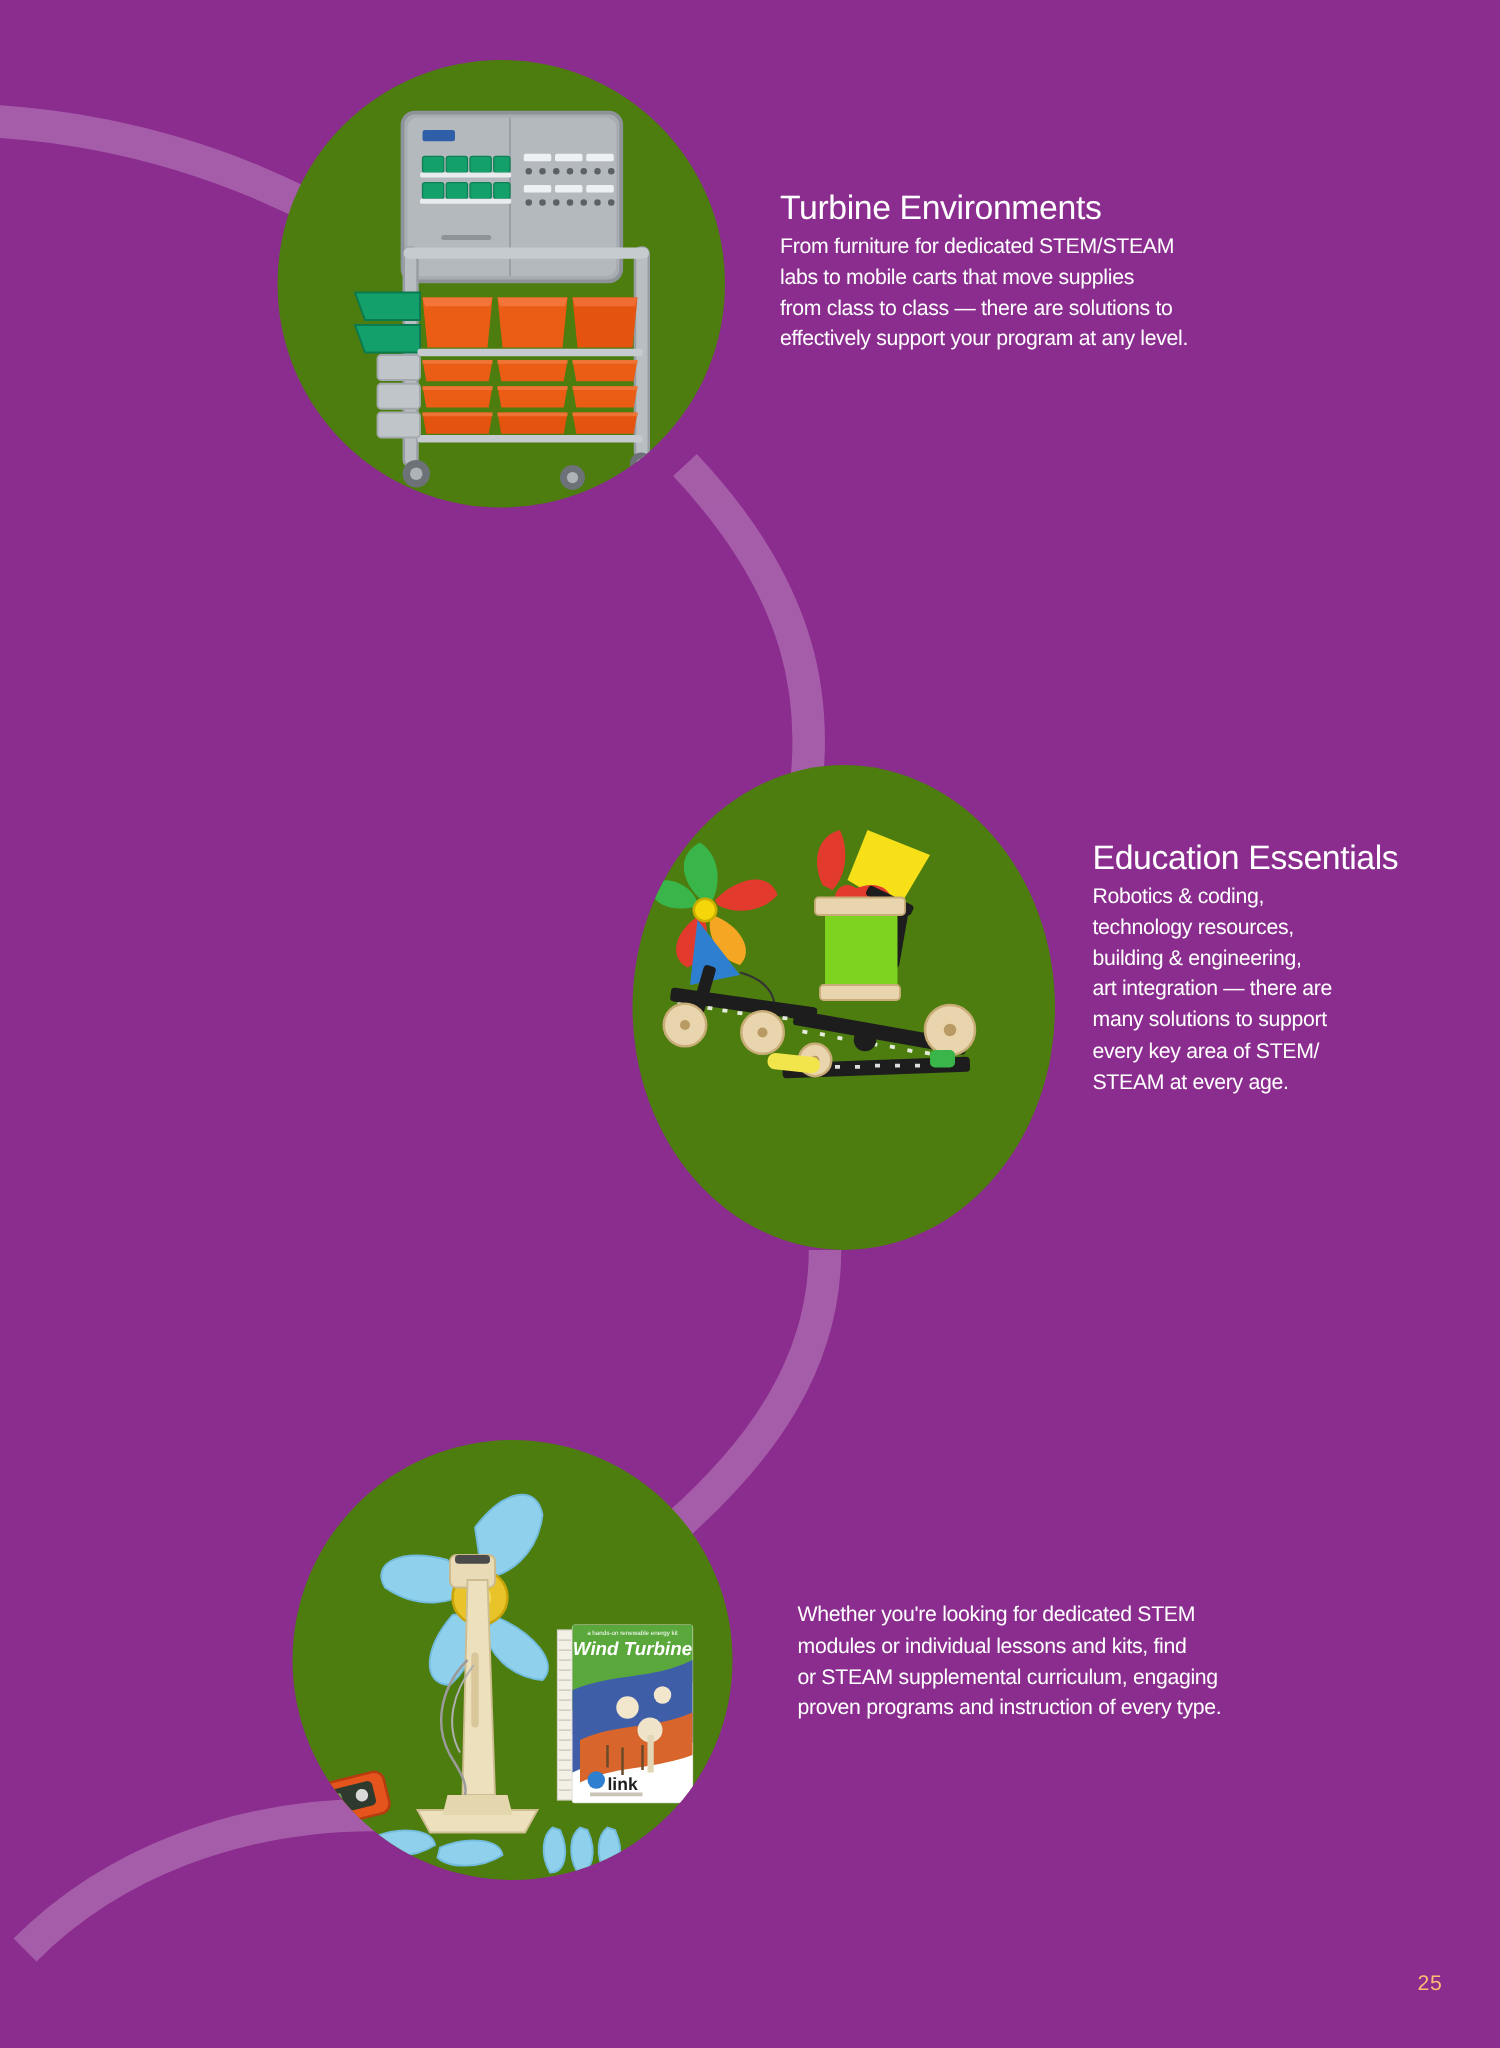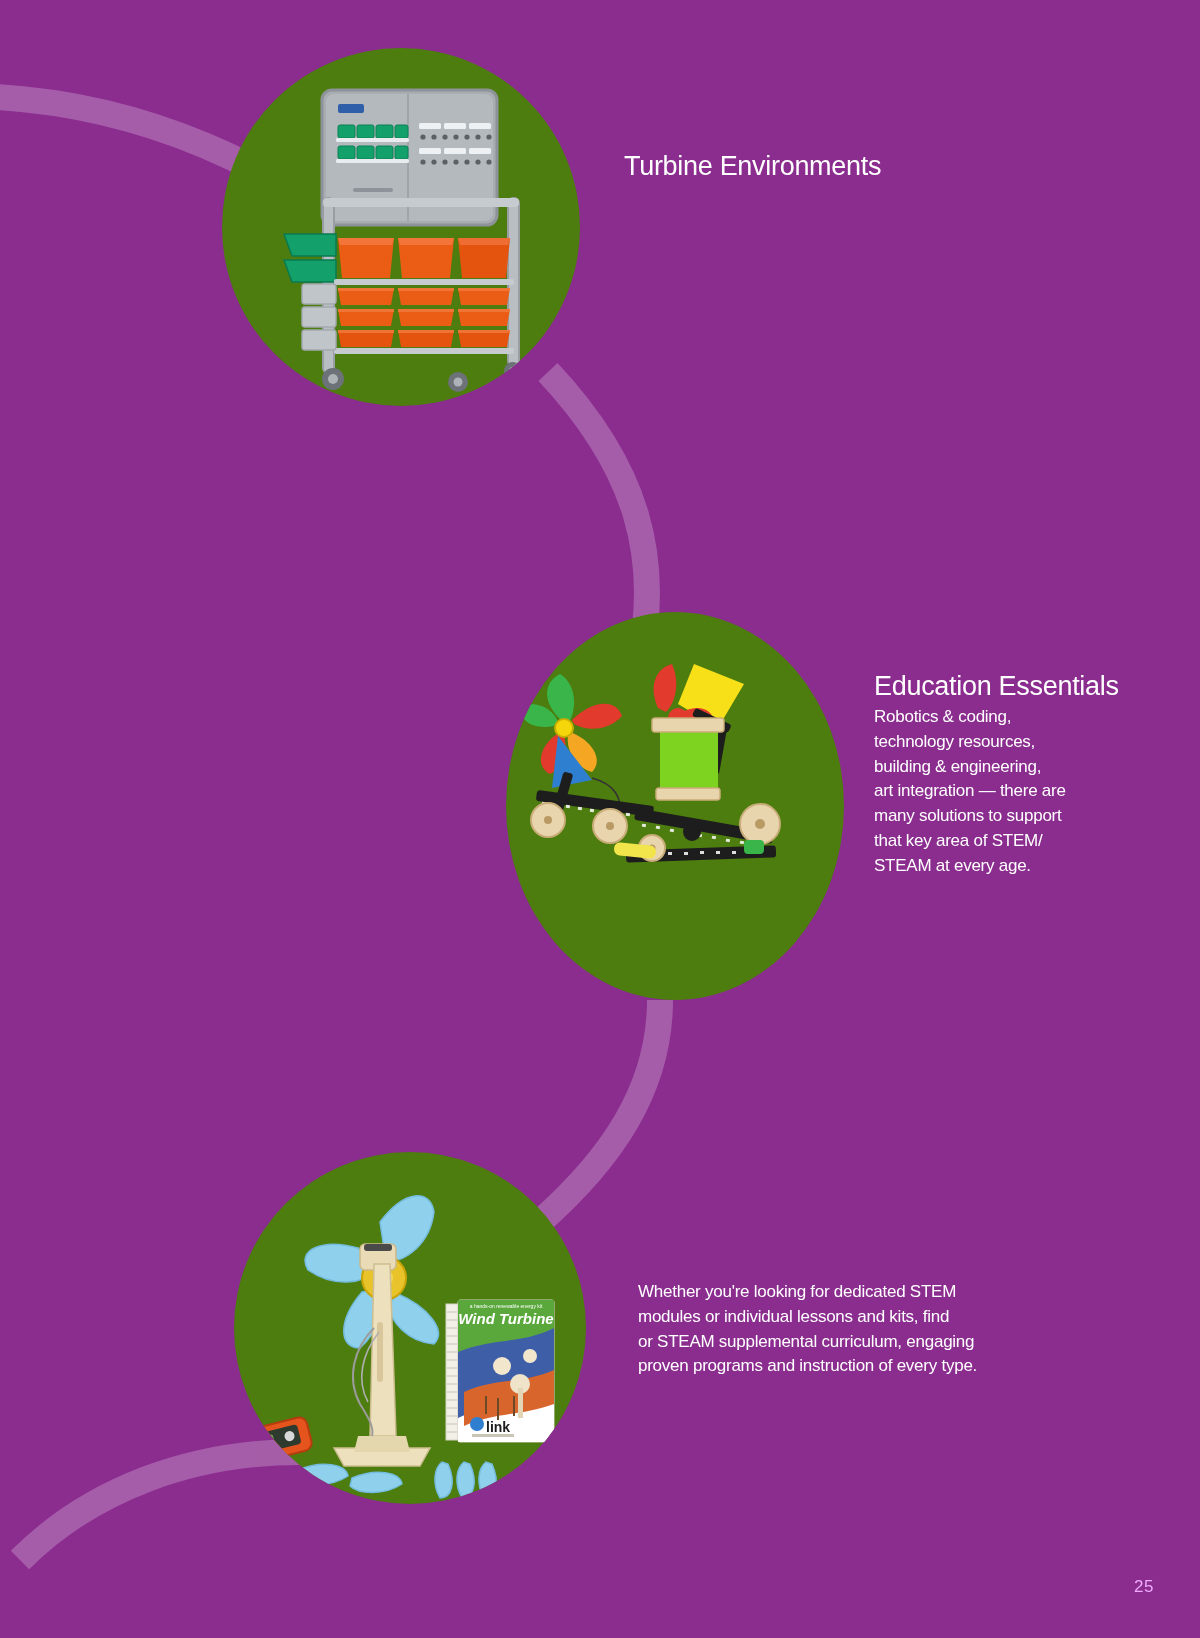--- a/index.html
+++ b/index.html
@@ -56,21 +56,21 @@
   }
   .block p .ln{display:block;white-space:pre;}
 
   .block-1{left:624px;top:152px;width:420px;}
   .block-2{left:874px;top:672px;width:250px;}
   .block-3{left:638px;top:1280px;width:420px;}
 
   .page-number{
     position:absolute;
     right:46px;bottom:41px;
-    color:#f0abfc;
+    color:#fdba74;
     font-size:17px;
     letter-spacing:0.5px;
     font-weight:400;
   }
 
   
   .cart-wrap{position:absolute;left:0;top:0;width:358px;height:358px;}
 
   
   .kit-wrap{position:absolute;left:0;top:0;width:338px;height:388px;}
@@ -213,20 +213,26 @@
         <circle cx="236" cy="334" r="10" fill="#6c7277"></circle>
         <circle cx="236" cy="334" r="4.5" fill="#aeb3b8"></circle>
         <circle cx="291" cy="323" r="9" fill="#6c7277"></circle>
         <circle cx="291" cy="323" r="4" fill="#aeb3b8"></circle>
       </svg>
     </div>
   </div>
 
   <div class="block block-1">
     <h2>Turbine Environments</h2>
+    <p>
+      <span class="ln">From furniture for dedicated STEM/STEAM</span>
+      <span class="ln">labs to mobile carts that move supplies</span>
+      <span class="ln">from class to class — there are solutions to</span>
+      <span class="ln">effectively support your program at any level.</span>
+    </p>
   </div>
 
   <div class="circle circle-2">
     <div class="kit-wrap">
       <svg viewBox="0 0 338 388" width="338" height="388" aria-hidden="true">
 
         <g>
 
           <path d="M60 112 C 38 96 34 72 54 62 C 70 72 72 96 62 112 Z" fill="#39b54a"></path>
           <path d="M66 108 C 86 88 110 86 116 104 C 104 118 82 120 68 112 Z" fill="#e23b2e"></path>
@@ -323,21 +329,21 @@
     <h2>
       <span class="ln">Education</span>
       <span class="ln">Essentials</span>
     </h2>
     <p>
       <span class="ln">Robotics &amp; coding,</span>
       <span class="ln">technology resources,</span>
       <span class="ln">building &amp; engineering,</span>
       <span class="ln">art integration — there are</span>
       <span class="ln">many solutions to support</span>
-      <span class="ln">that key area of STEM/</span>
+      <span class="ln">every key area of STEM/</span>
       <span class="ln">STEAM at every age.</span>
     </p>
   </div>
 
   <div class="circle circle-3">
     <div class="turb-wrap">
       <svg viewBox="0 0 352 352" width="352" height="352" aria-hidden="true">
 
         <g fill="#8fd0ec" stroke="#74bcdd" stroke-width="1.5">
           <path d="M146 70 C 170 38 196 36 200 60 C 196 92 172 110 152 110 Z"></path>

